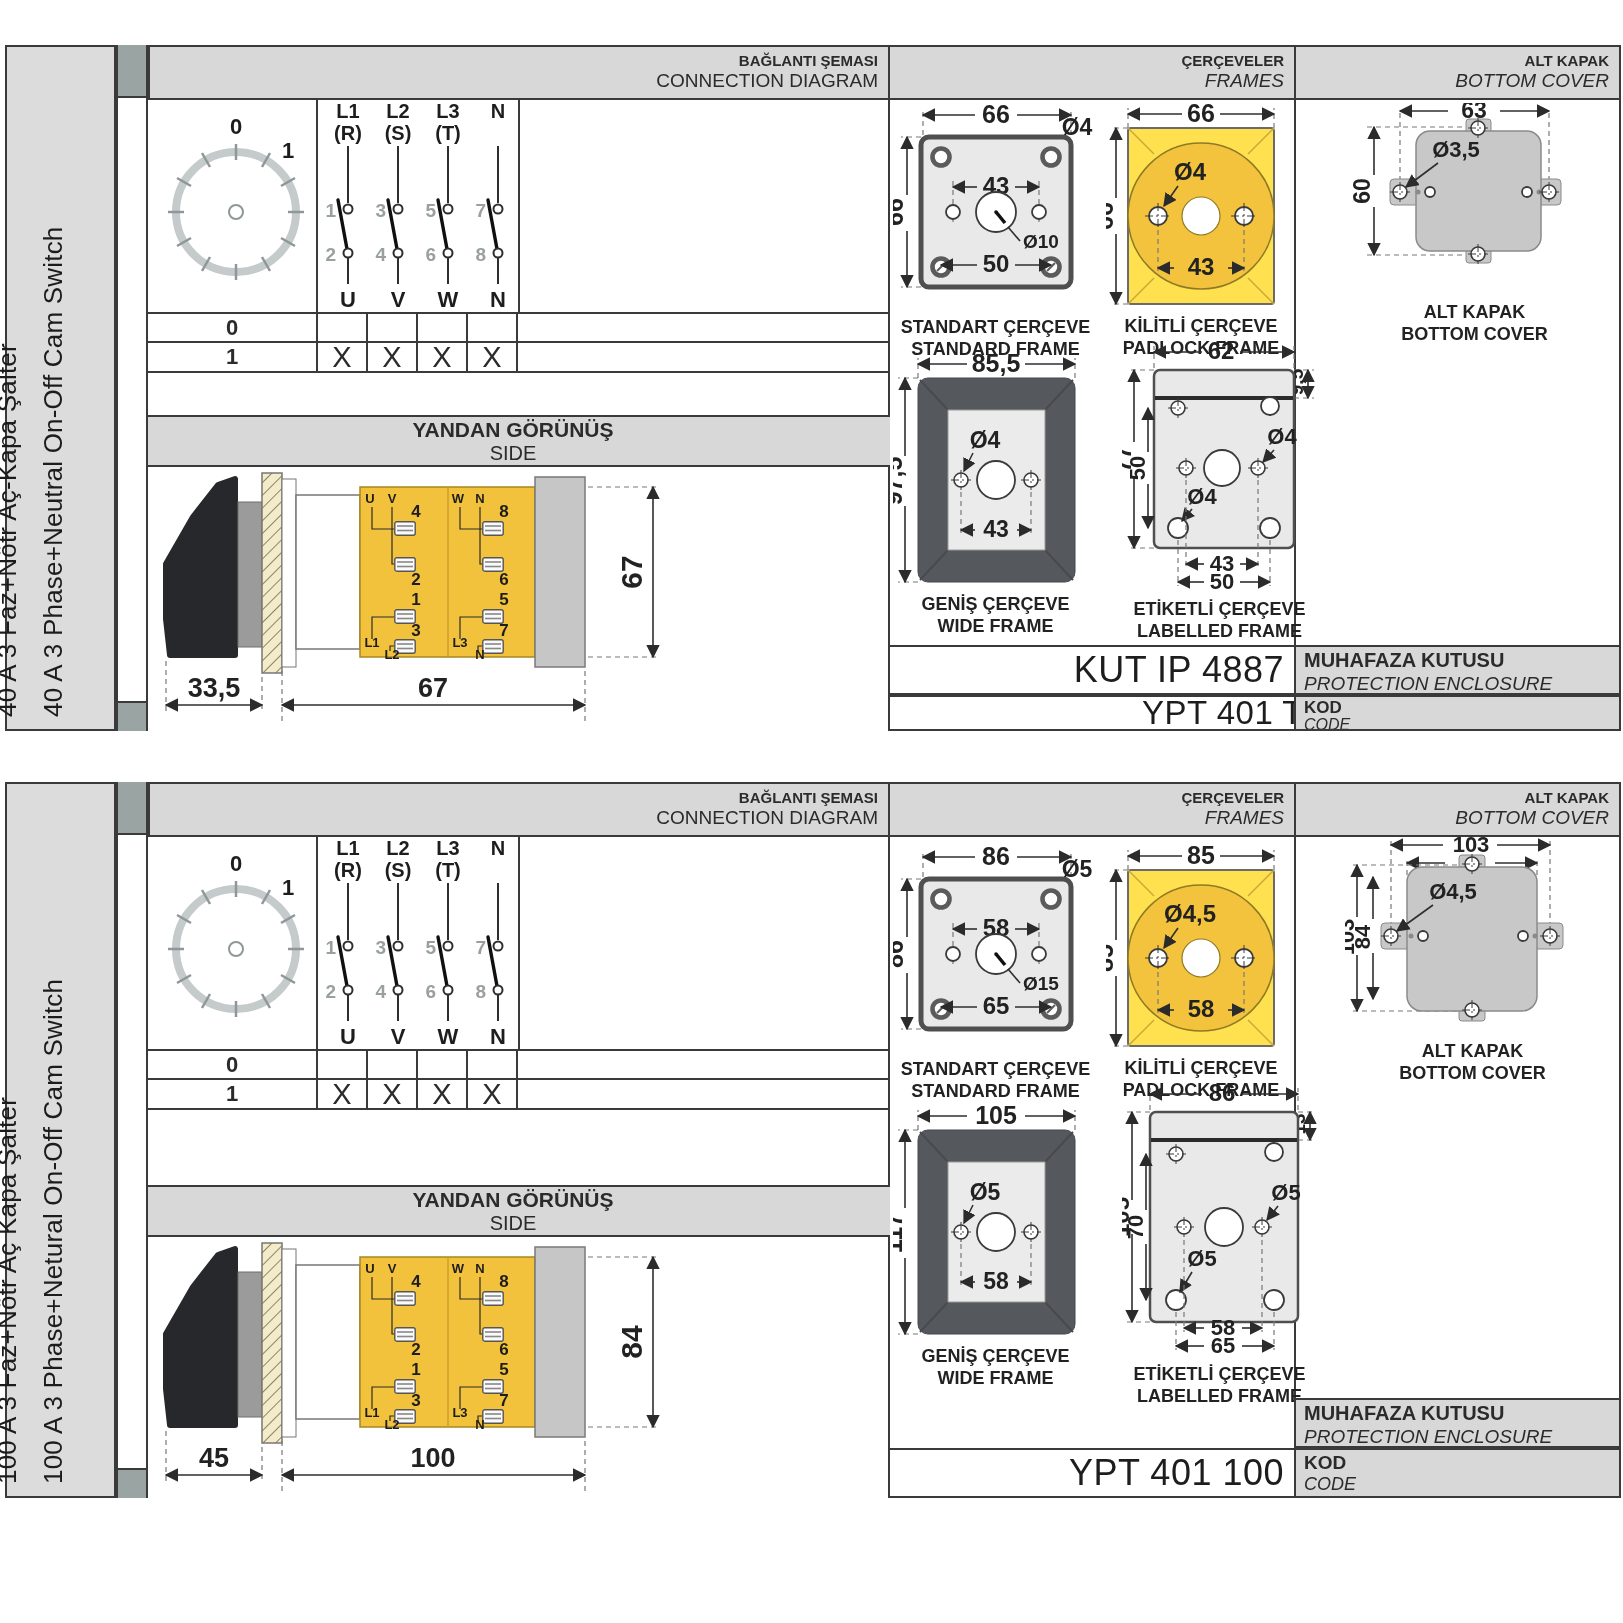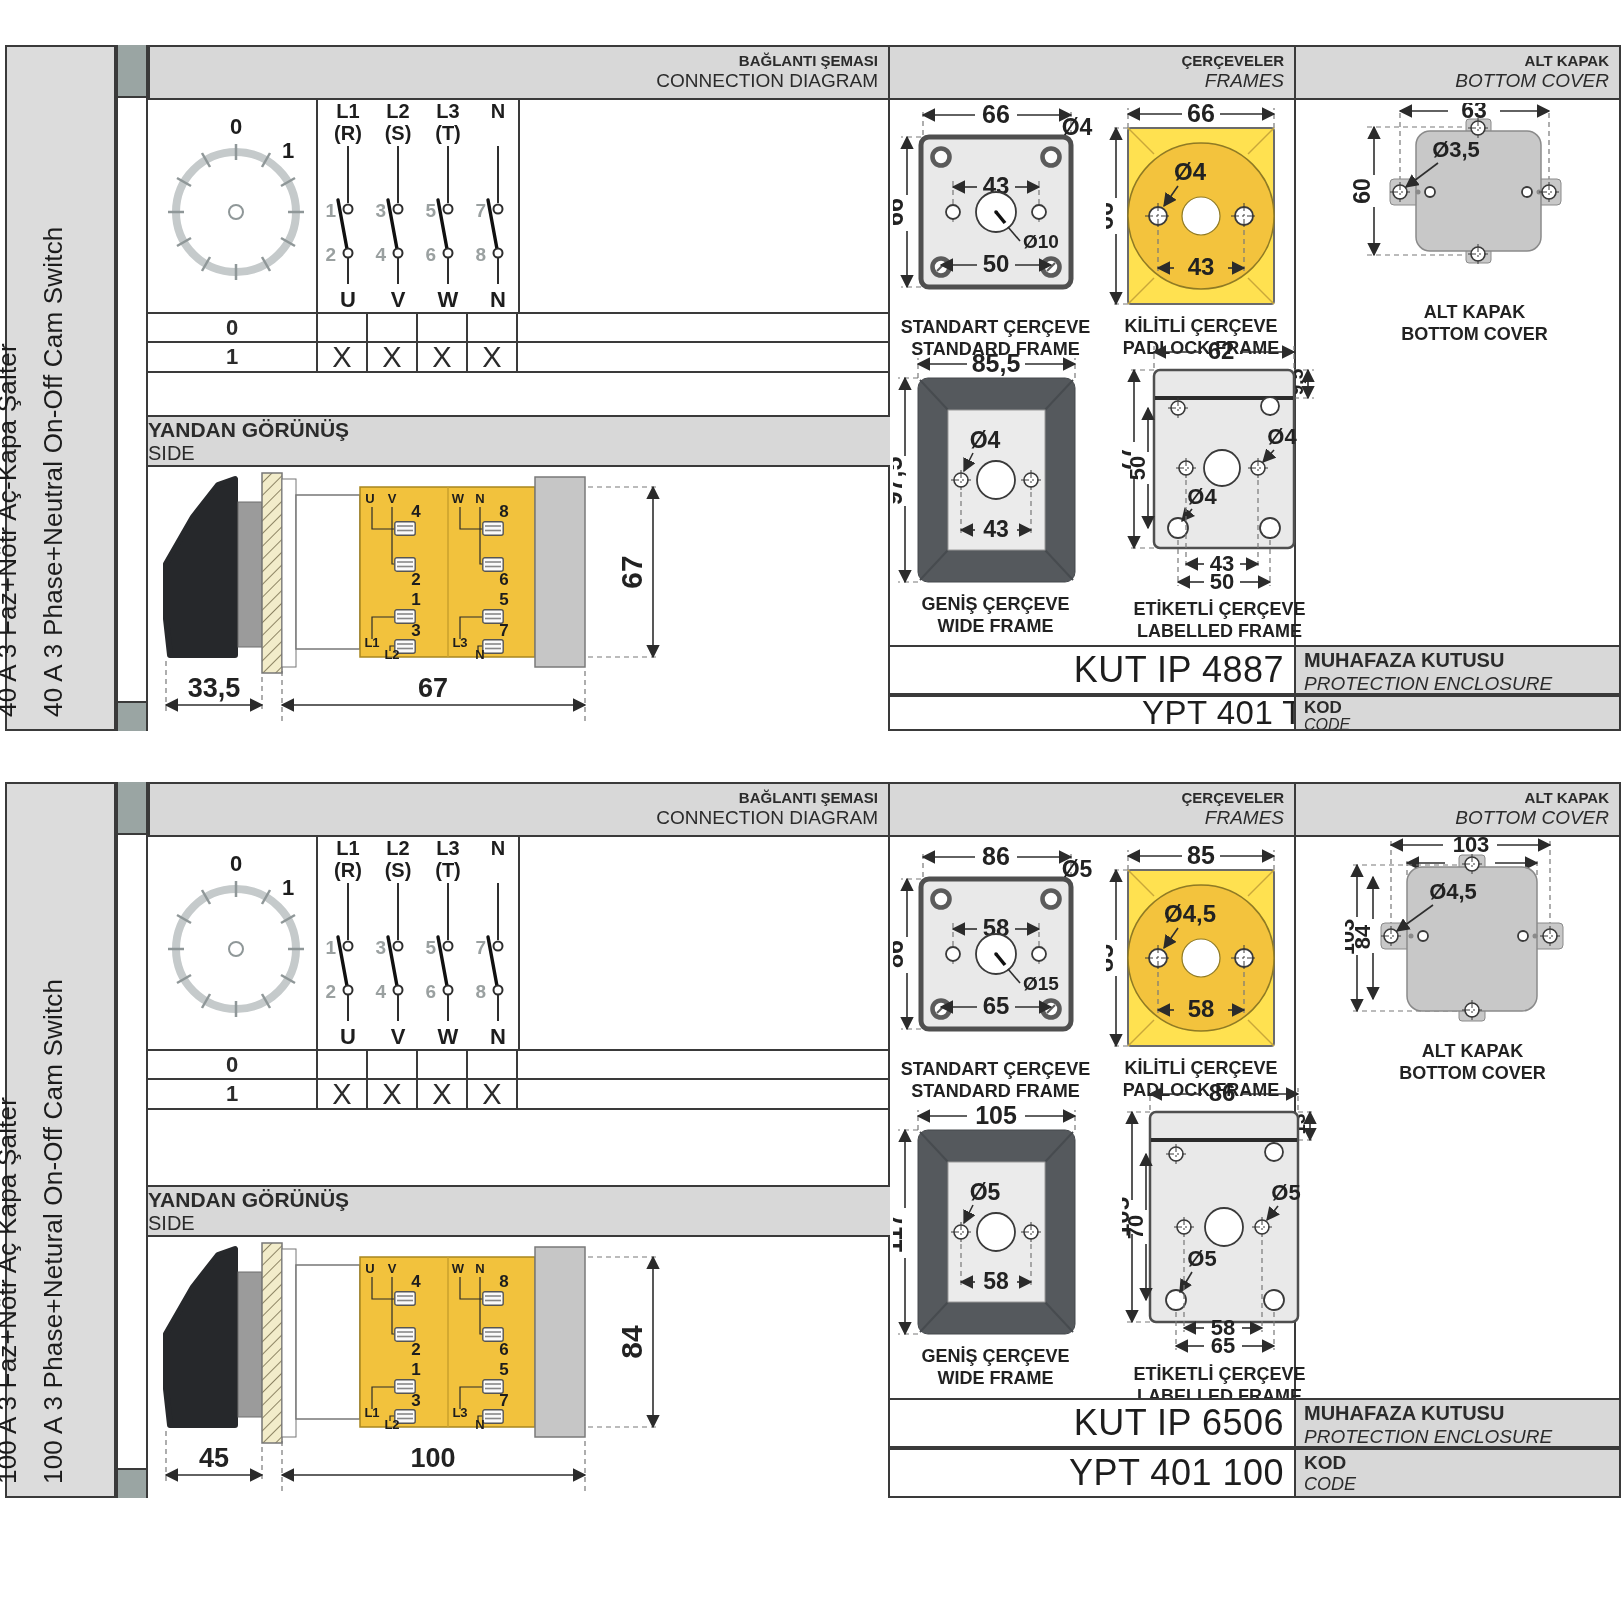--- a/index.html
+++ b/index.html
@@ -19,21 +19,21 @@
   .vline{position:absolute;top:0;width:2px;height:100%;background:#3a3a3a}
   .dialbox{position:absolute;left:148px;top:55px;width:170px;height:212px;border-right:2px solid #3a3a3a}
   .swbox{position:absolute;left:318px;top:55px;width:202px;height:212px;border-right:2px solid #3a3a3a}
   .ptable{position:absolute;left:148px;top:267px;width:742px}
   .prow{display:flex;border-top:2px solid #3a3a3a}
   .prow.last{border-bottom:2px solid #3a3a3a}
   .pcell{border-right:2px solid #3a3a3a;display:flex;align-items:center;justify-content:center}
   .pcell.lab{width:170px;font-weight:bold;font-size:22px}
   .pcell.mk{width:50px;font-size:29px;font-weight:400}
   .pcell.rest{flex:1;border-right:none}
-  .banner{position:absolute;left:148px;width:742px;height:52px;background:#d8d8d8;border-top:2px solid #3a3a3a;border-bottom:2px solid #3a3a3a;display:flex;flex-direction:column;justify-content:center;align-items:flex-start;padding-right:12px;line-height:1.12}
+  .banner{position:absolute;left:148px;width:742px;height:52px;background:#d8d8d8;border-top:2px solid #3a3a3a;border-bottom:2px solid #3a3a3a;display:flex;flex-direction:column;justify-content:center;align-items:center;padding-right:12px;line-height:1.12}
   .banner .tr{font-weight:bold;font-size:21px}
   .banner .en{font-size:20px}
   .fblock{position:absolute;text-align:center}
   .caption{font-weight:bold;font-size:18px;line-height:1.22;color:#222;text-align:center}
   .kutcell{position:absolute;background:#fff;border:2px solid #3a3a3a;display:flex;align-items:center;justify-content:flex-end;padding-right:10px;font-size:36px;letter-spacing:.5px;color:#1d1d1d}
   .graybox{position:absolute;background:#d8d8d8;border:2px solid #3a3a3a;padding:2px 0 2px 8px;line-height:1.18;overflow:hidden}
   .graybox .tr{font-weight:bold}
   
   svg text{font-family:"Liberation Sans",sans-serif}
   .dim{font-weight:bold;fill:#222}
@@ -857,21 +857,20 @@
           <use href="#xhs" transform="translate(205,99)"></use>
       <text x="108" y="62" class="dim" font-size="22" text-anchor="middle">Ø4,5</text>
       <line x1="88" y1="68" x2="52" y2="94" class="ldr" marker-end="url(#ar)"></line>
     </svg>
     <div class="caption">
       <div>ALT KAPAK</div>
           <div>BOTTOM COVER</div>
     </div>
   </div>
 
-  <div class="kutcell" style="left:888px;top:616px;width:408px;height:50px">KUT IP 6506</div>
   <div class="graybox" style="left:1294px;top:616px;width:327px;height:50px;font-size:20px">
     <div class="tr">MUHAFAZA KUTUSU</div>
     <div class="it" style="font-size:19px">PROTECTION ENCLOSURE</div>
   </div>
   <div class="kutcell" style="left:888px;top:666px;width:408px;height:50px">YPT 401 100</div>
   <div class="graybox" style="left:1294px;top:666px;width:327px;height:50px;font-size:19px">
     <div class="tr">KOD</div>
     <div class="it" style="font-size:18px">CODE</div>
   </div>
 </div>

